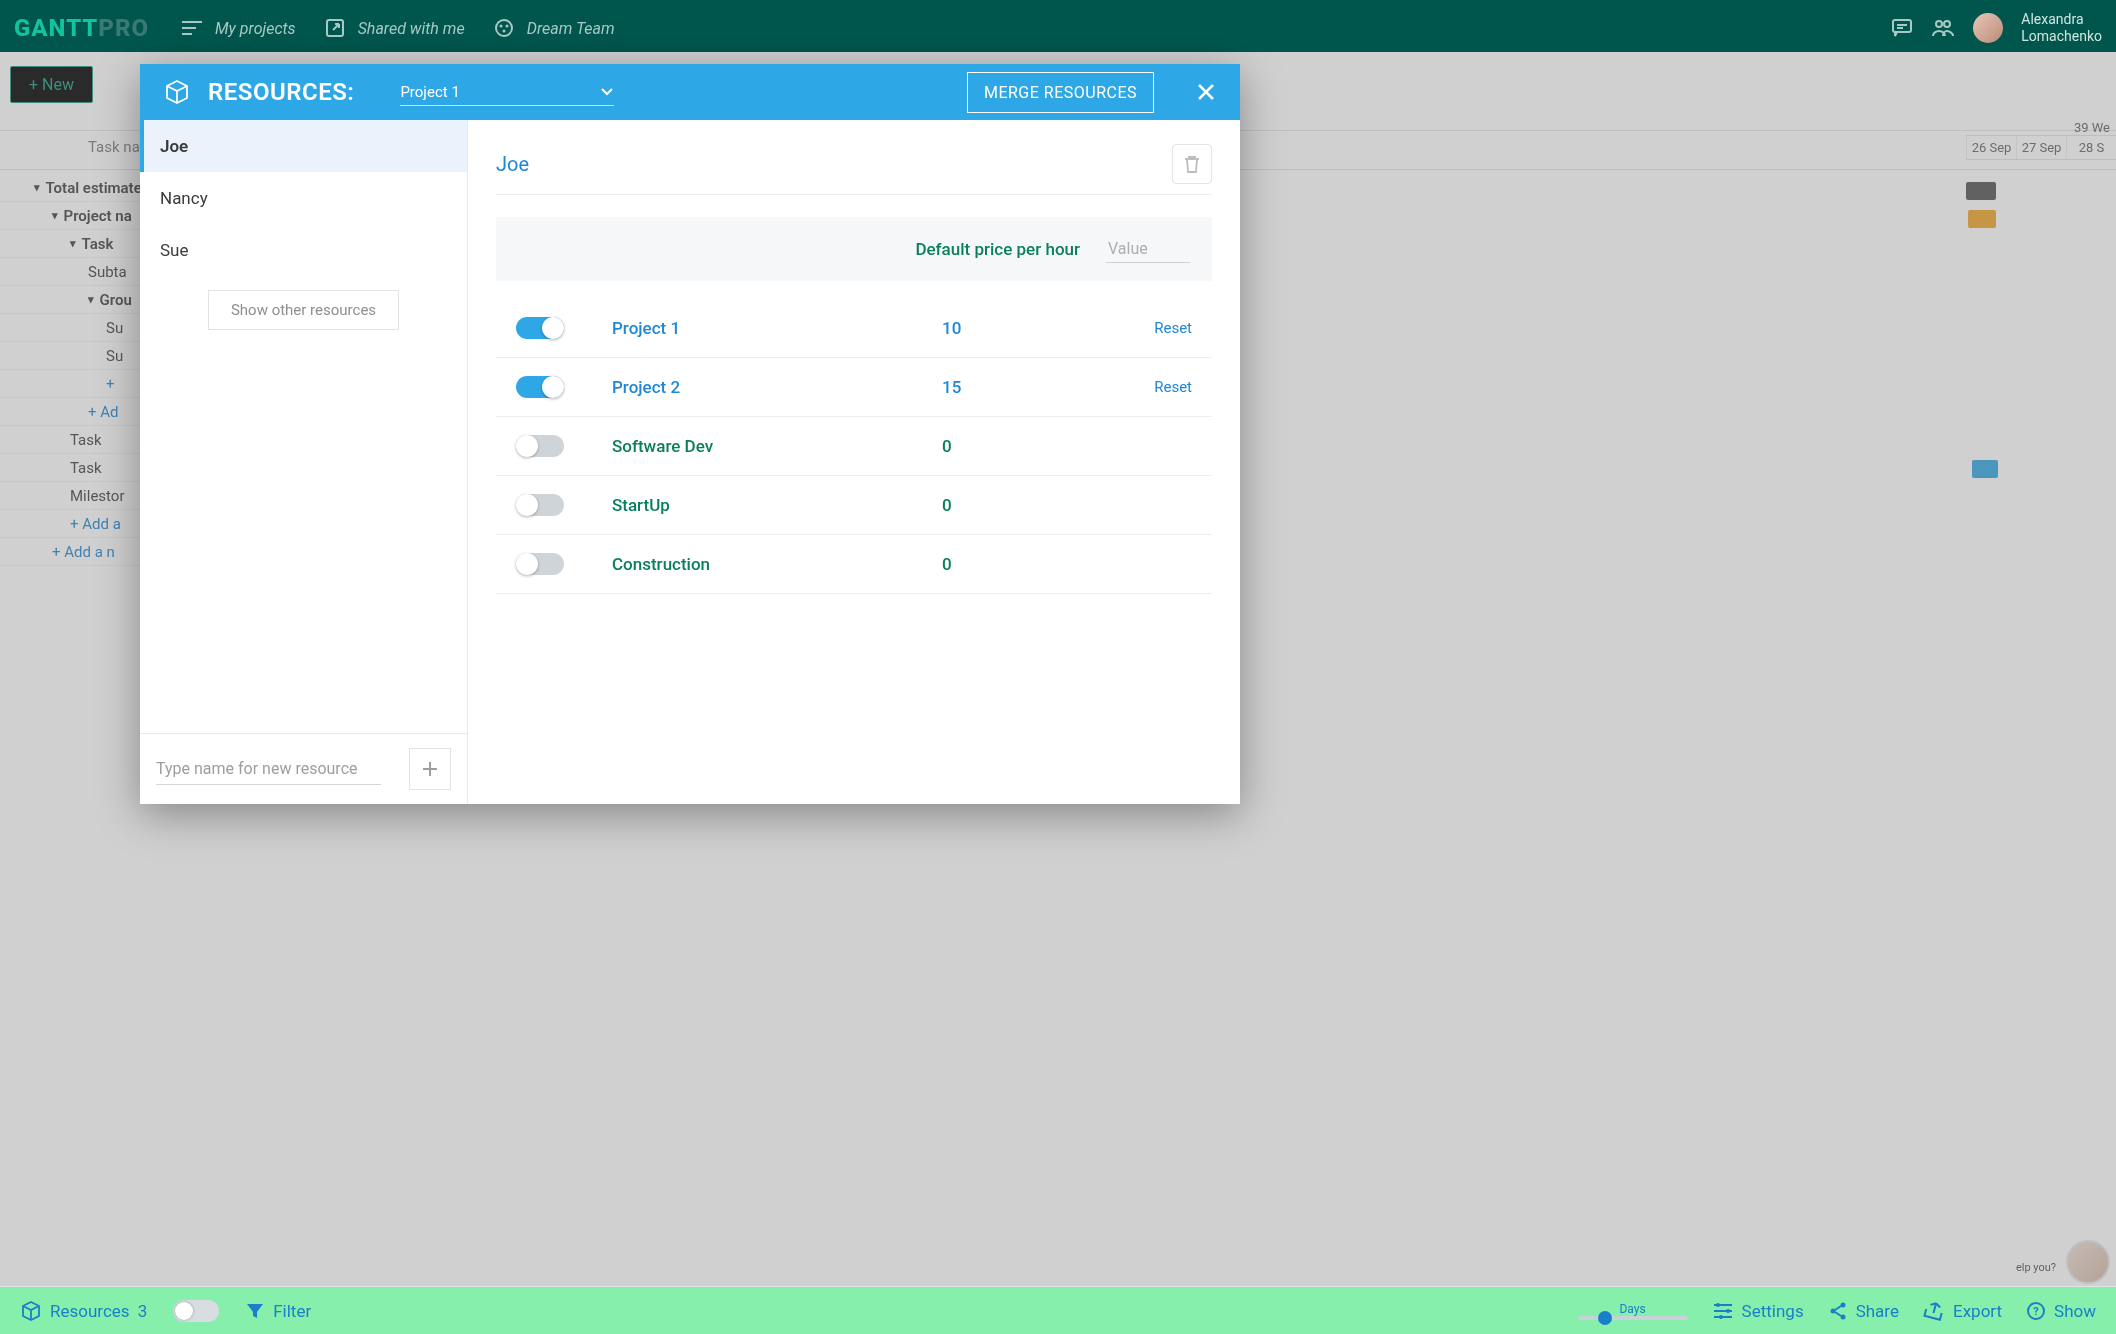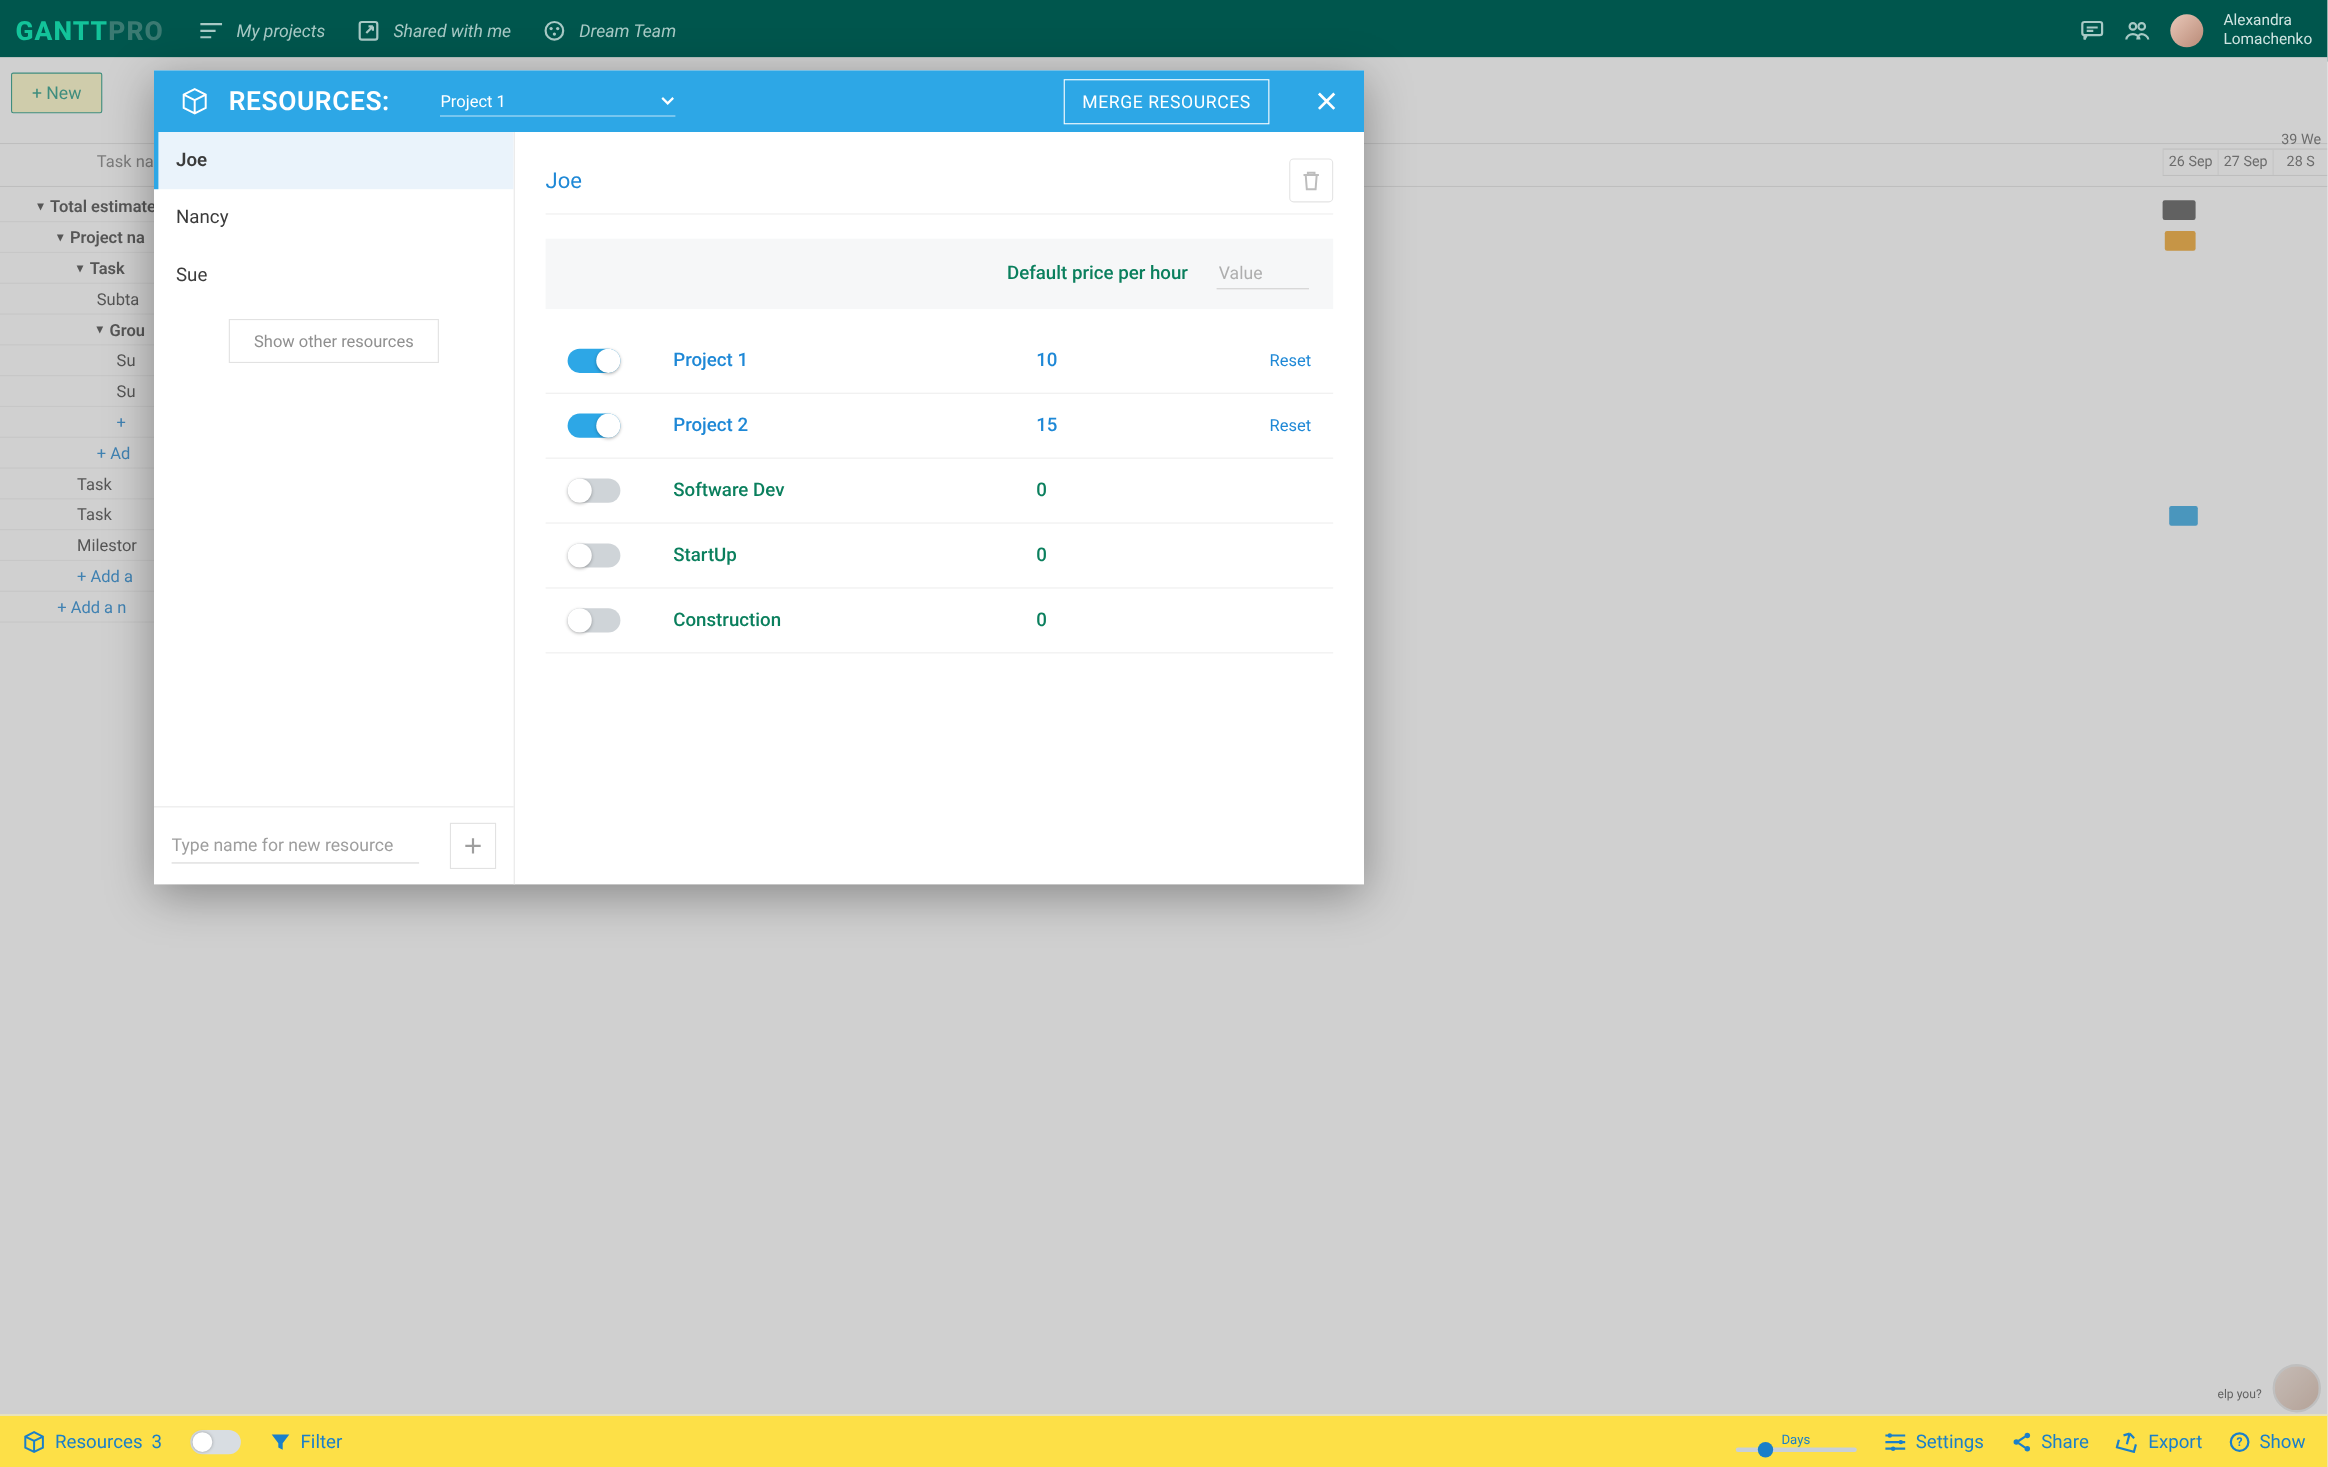--- a/index.html
+++ b/index.html
@@ -27,21 +27,21 @@
 .user-name { font-size: 14px; line-height: 1.2; color: #cfe4e1; }
 
 
 .app-bg {
   position: absolute; inset: 52px 0 48px 0;
   background: #ffffff;
   filter: grayscale(0.05);
 }
 .app-bg .new-btn {
   position: absolute; top: 14px; left: 10px;
-  border: 1px solid #1c9a82; color: #1c9a82; background: #fef9c3;
+  border: 1px solid #1c9a82; color: #1c9a82; background: #000000;
   padding: 8px 18px; border-radius: 2px; font-size: 16px;
 }
 .app-bg .col-header { position: absolute; top: 78px; left: 0; right: 0; height: 40px; border-top: 1px solid #e4e4e4; border-bottom: 1px solid #e4e4e4; }
 .app-bg .task-name-label { position: absolute; top: 86px; left: 88px; color: #7e7e7e; font-size: 15px; }
 .app-bg .tree { position: absolute; top: 122px; left: 0; width: 300px; }
 .app-bg .tree-row { height: 28px; display: flex; align-items: center; padding-left: 34px; font-size: 15px; color: #444; border-bottom: 1px solid #f1f1f1; white-space: nowrap; overflow: hidden; }
 .app-bg .tree-row.bold { font-weight: 600; }
 .app-bg .tree-row.link { color: #1e88d6; }
 .app-bg .chev { margin-right: 6px; font-size: 11px; }
 .app-bg .gantt-cells { position: absolute; top: 68px; right: 0; width: 150px; }
@@ -49,21 +49,21 @@
 .app-bg .date-cells { display: flex; border-top: 1px solid #e4e4e4; border-bottom: 1px solid #e4e4e4; }
 .app-bg .date-cell { flex:1; font-size: 13px; color: #666; text-align: center; padding: 4px 2px; border-left: 1px solid #eee; }
 .app-bg .bar { position: absolute; height: 18px; border-radius: 2px; }
 .app-bg .help-bubble { position: absolute; right: 60px; bottom: 12px; color: #555; font-size: 11px; }
 .app-bg .help-avatar { position: absolute; right: 6px; bottom: 2px; width: 44px; height: 44px; border-radius: 50%; background: linear-gradient(135deg,#f0e0d6,#d6b9a8); border: 2px solid #e5e5e5; }
 .app-dimmer { position: absolute; inset: 52px 0 48px 0; background: rgba(120,120,120,0.35); }
 
 
 .bottom-bar {
   position: absolute; left: 0; right: 0; bottom: 0; height: 48px;
-  background: #fde047; border-top: 1px solid #dfe4e8;
+  background: #86efac; border-top: 1px solid #dfe4e8;
   display: flex; align-items: center; padding: 0 20px; gap: 18px;
   color: #1a7fc9; font-size: 17px;
 }
 .bottom-bar .bb-left { display: flex; align-items: center; gap: 26px; }
 .bottom-bar .bb-right { margin-left: auto; display: flex; align-items: center; gap: 24px; }
 .bb-item { display: flex; align-items: center; gap: 8px; cursor: pointer; }
 .pill-toggle { width: 46px; height: 22px; border-radius: 11px; background: #d8dde2; position: relative; }
 .pill-toggle::after { content:""; position:absolute; width:18px; height:18px; border-radius:50%; background:#fff; top:2px; left:2px; box-shadow: 0 0 3px rgba(0,0,0,0.3); }
 .zoom-wrap { display: flex; flex-direction: column; align-items: center; font-size: 12px; color: #1a7fc9; }
 .zoom-track { width: 110px; height: 4px; background: #c8d0d8; border-radius: 2px; position: relative; }

